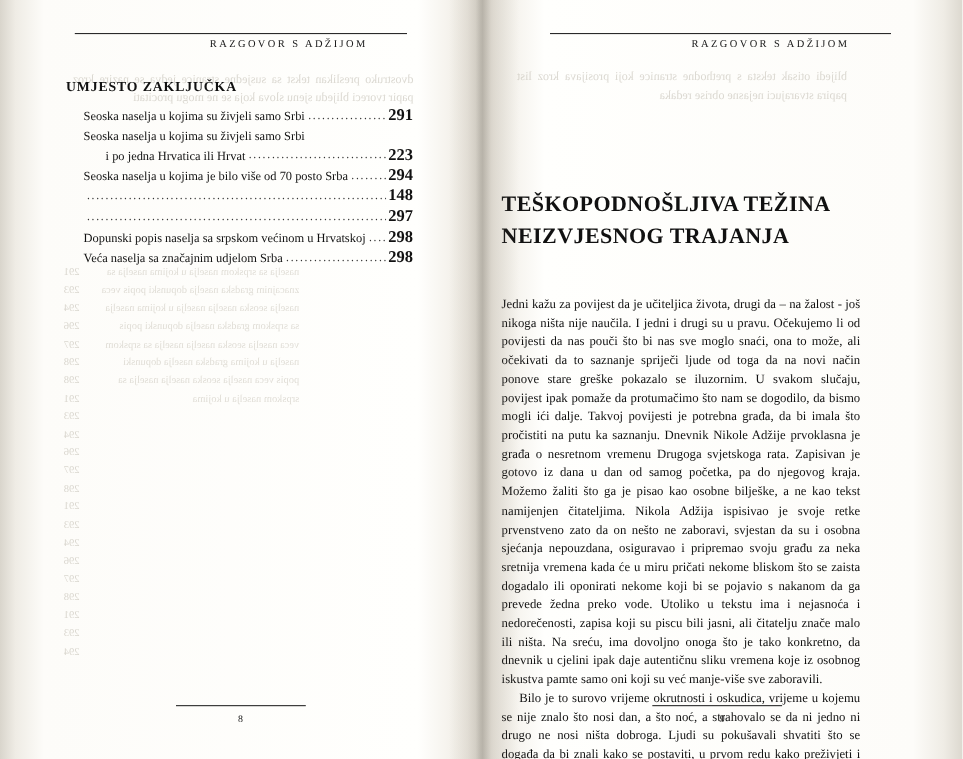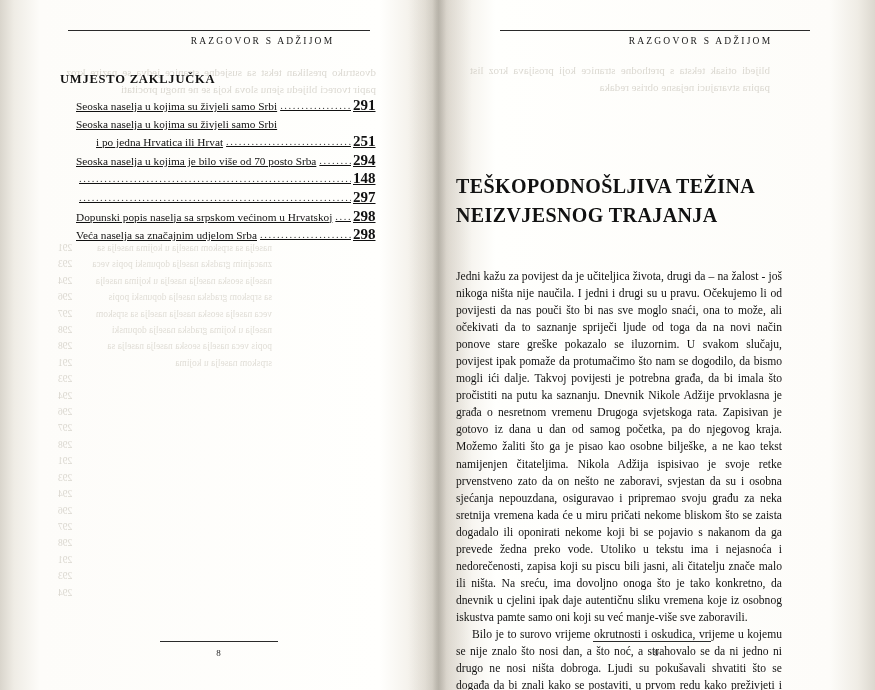--- a/index.html
+++ b/index.html
@@ -93,21 +93,20 @@
     margin: 0 0 10px 0;
     color: #111;
   }
   .toc-row {
     display: flex;
     align-items: baseline;
     font-size: 11.3px;
     line-height: 16.6px;
     margin-left: 16px;
     color: #111;
-    text-decoration: underline;
   }
   .toc-title {
     white-space: nowrap;
   }
   .toc-dots {
     flex: 1 1 auto;
     margin: 0 2px 0 3px;
     overflow: hidden;
     white-space: nowrap;
     letter-spacing: 1.6px;
@@ -266,21 +265,21 @@
       </div>
 
       <div class="toc-row nodots">
         <span class="toc-title">Seoska naselja u kojima su živjeli samo Srbi</span>
         <span class="toc-dots">....</span>
         <span class="toc-page"></span>
       </div>
       <div class="toc-row cont">
         <span class="toc-title">i po jedna Hrvatica ili Hrvat</span>
         <span class="toc-dots">...............................................................................................</span>
-        <span class="toc-page">251</span>
+        <span class="toc-page">223</span>
       </div>
 
       <div class="toc-row">
         <span class="toc-title">Seoska naselja u kojima je bilo više od 70 posto Srba</span>
         <span class="toc-dots">...............................................................................................</span>
         <span class="toc-page">294</span>
       </div>
 
       <div class="toc-row">
         <span class="toc-dots">...............................................................................................</span>

